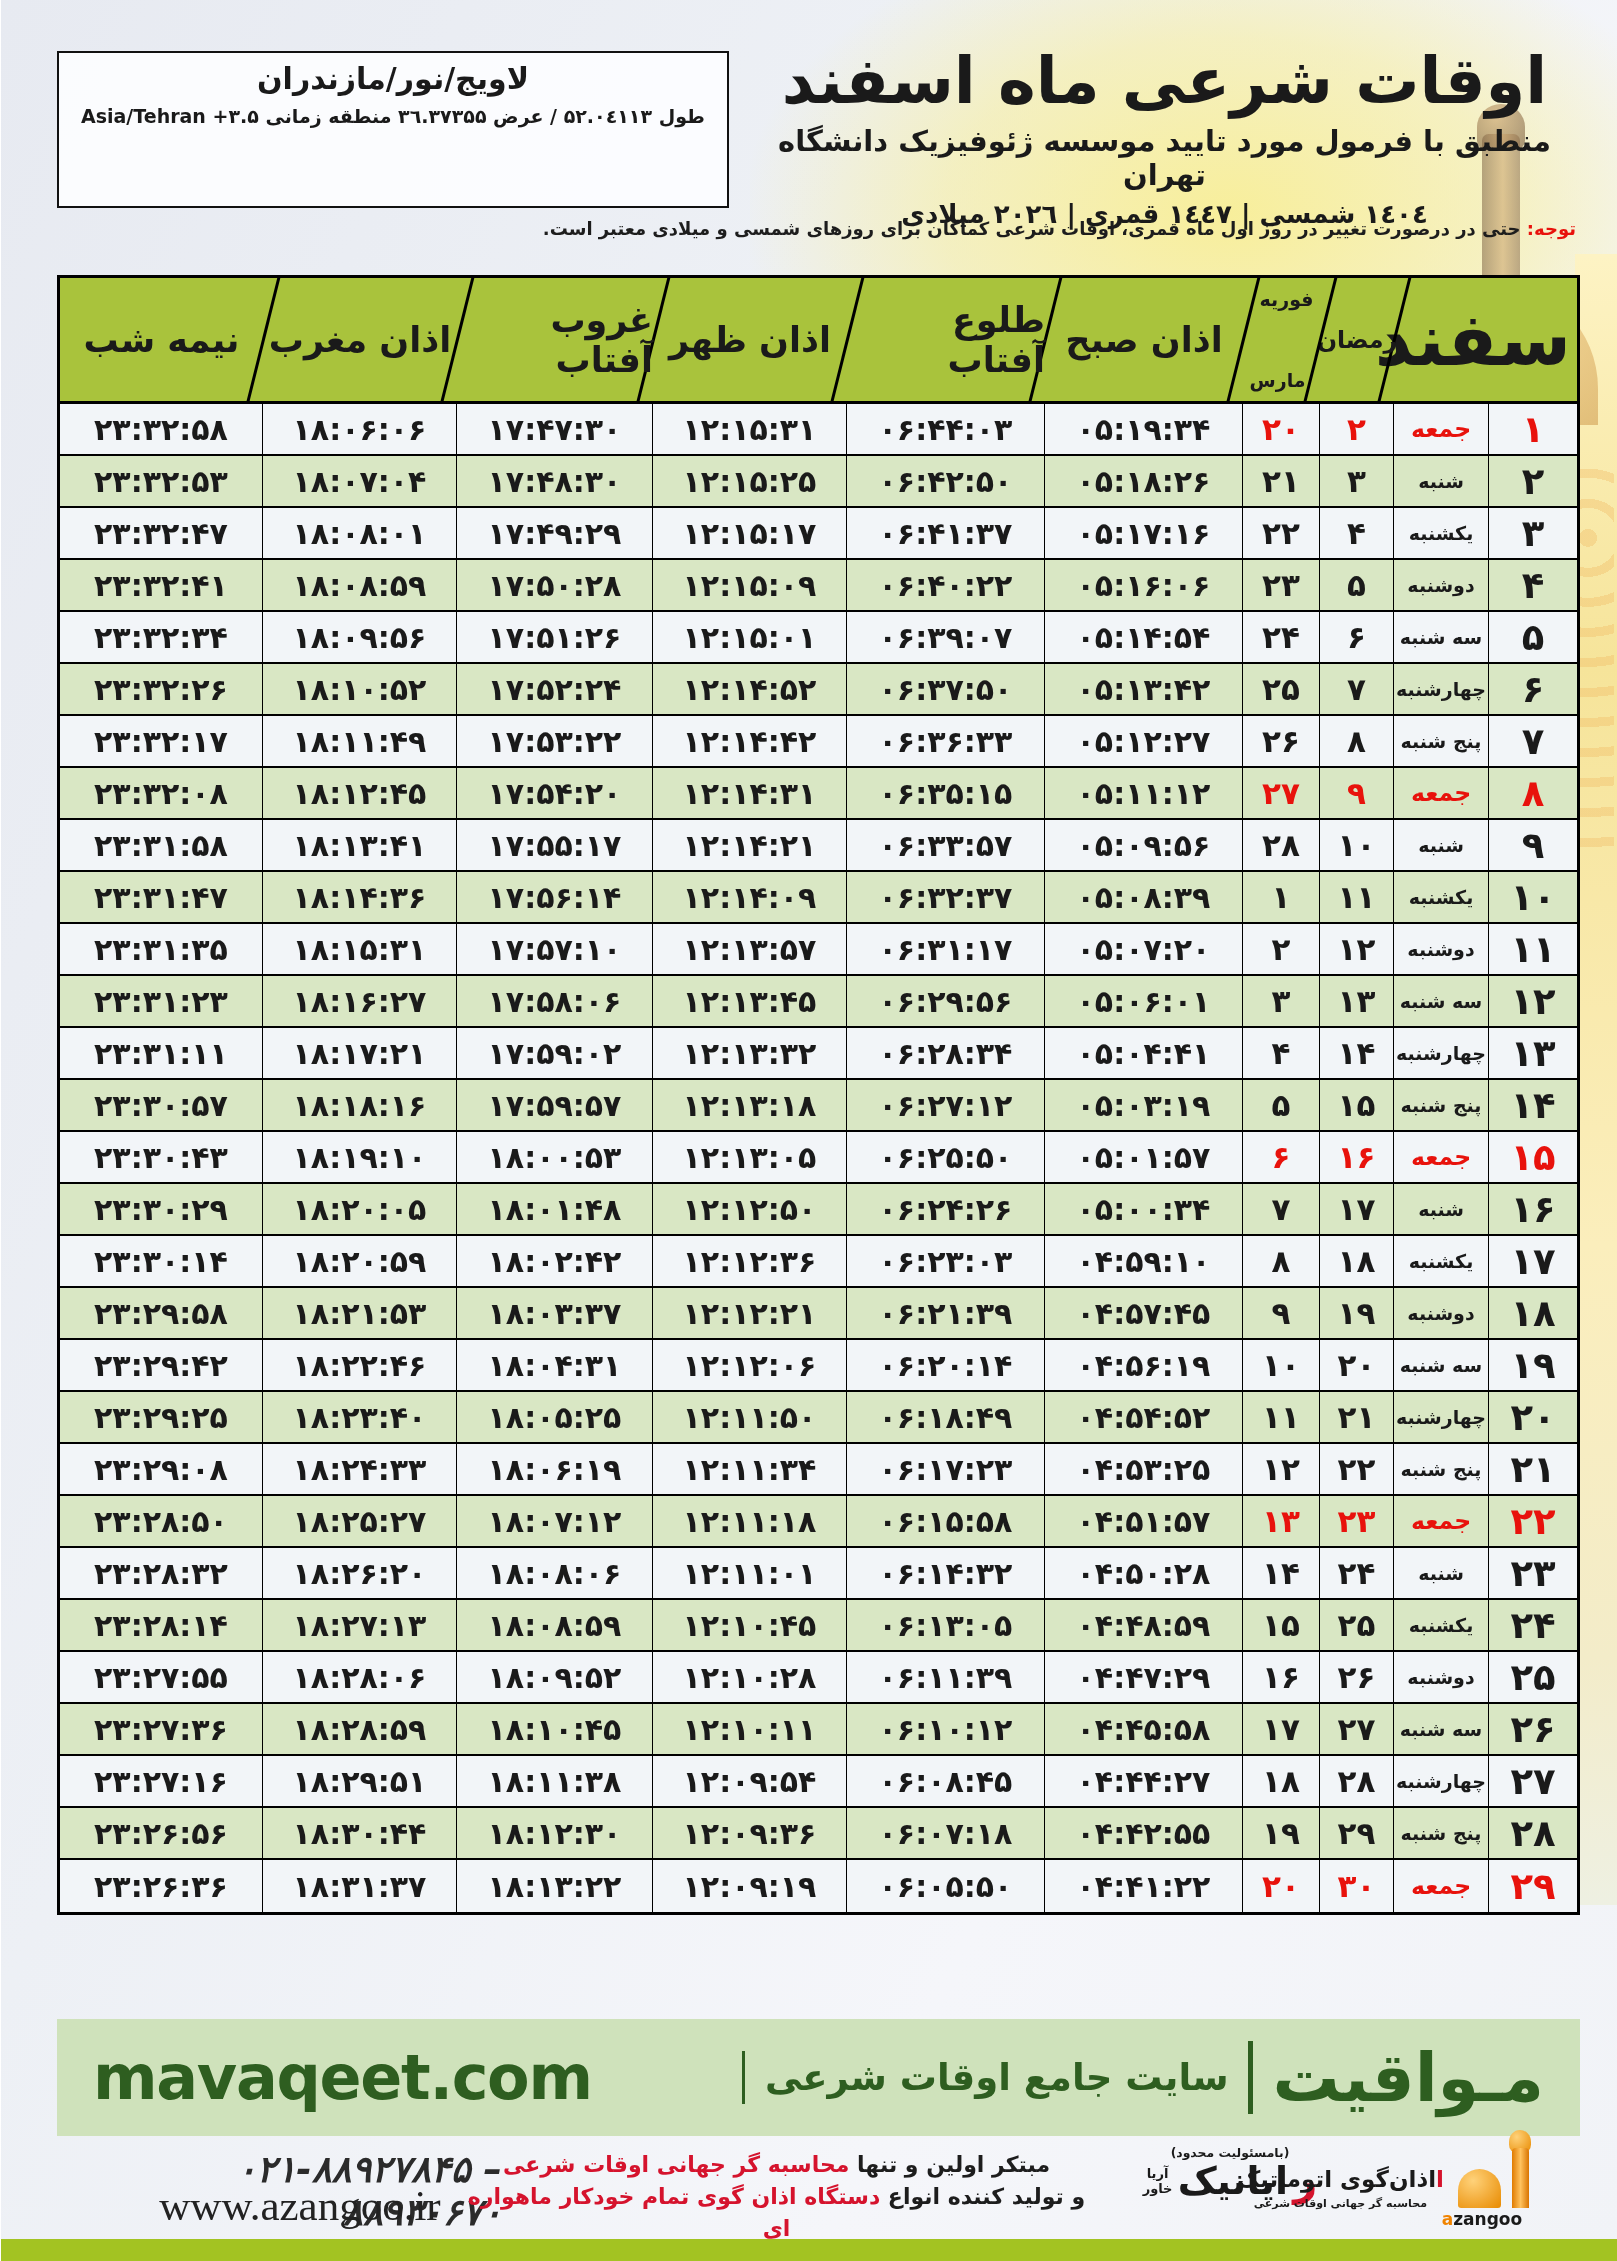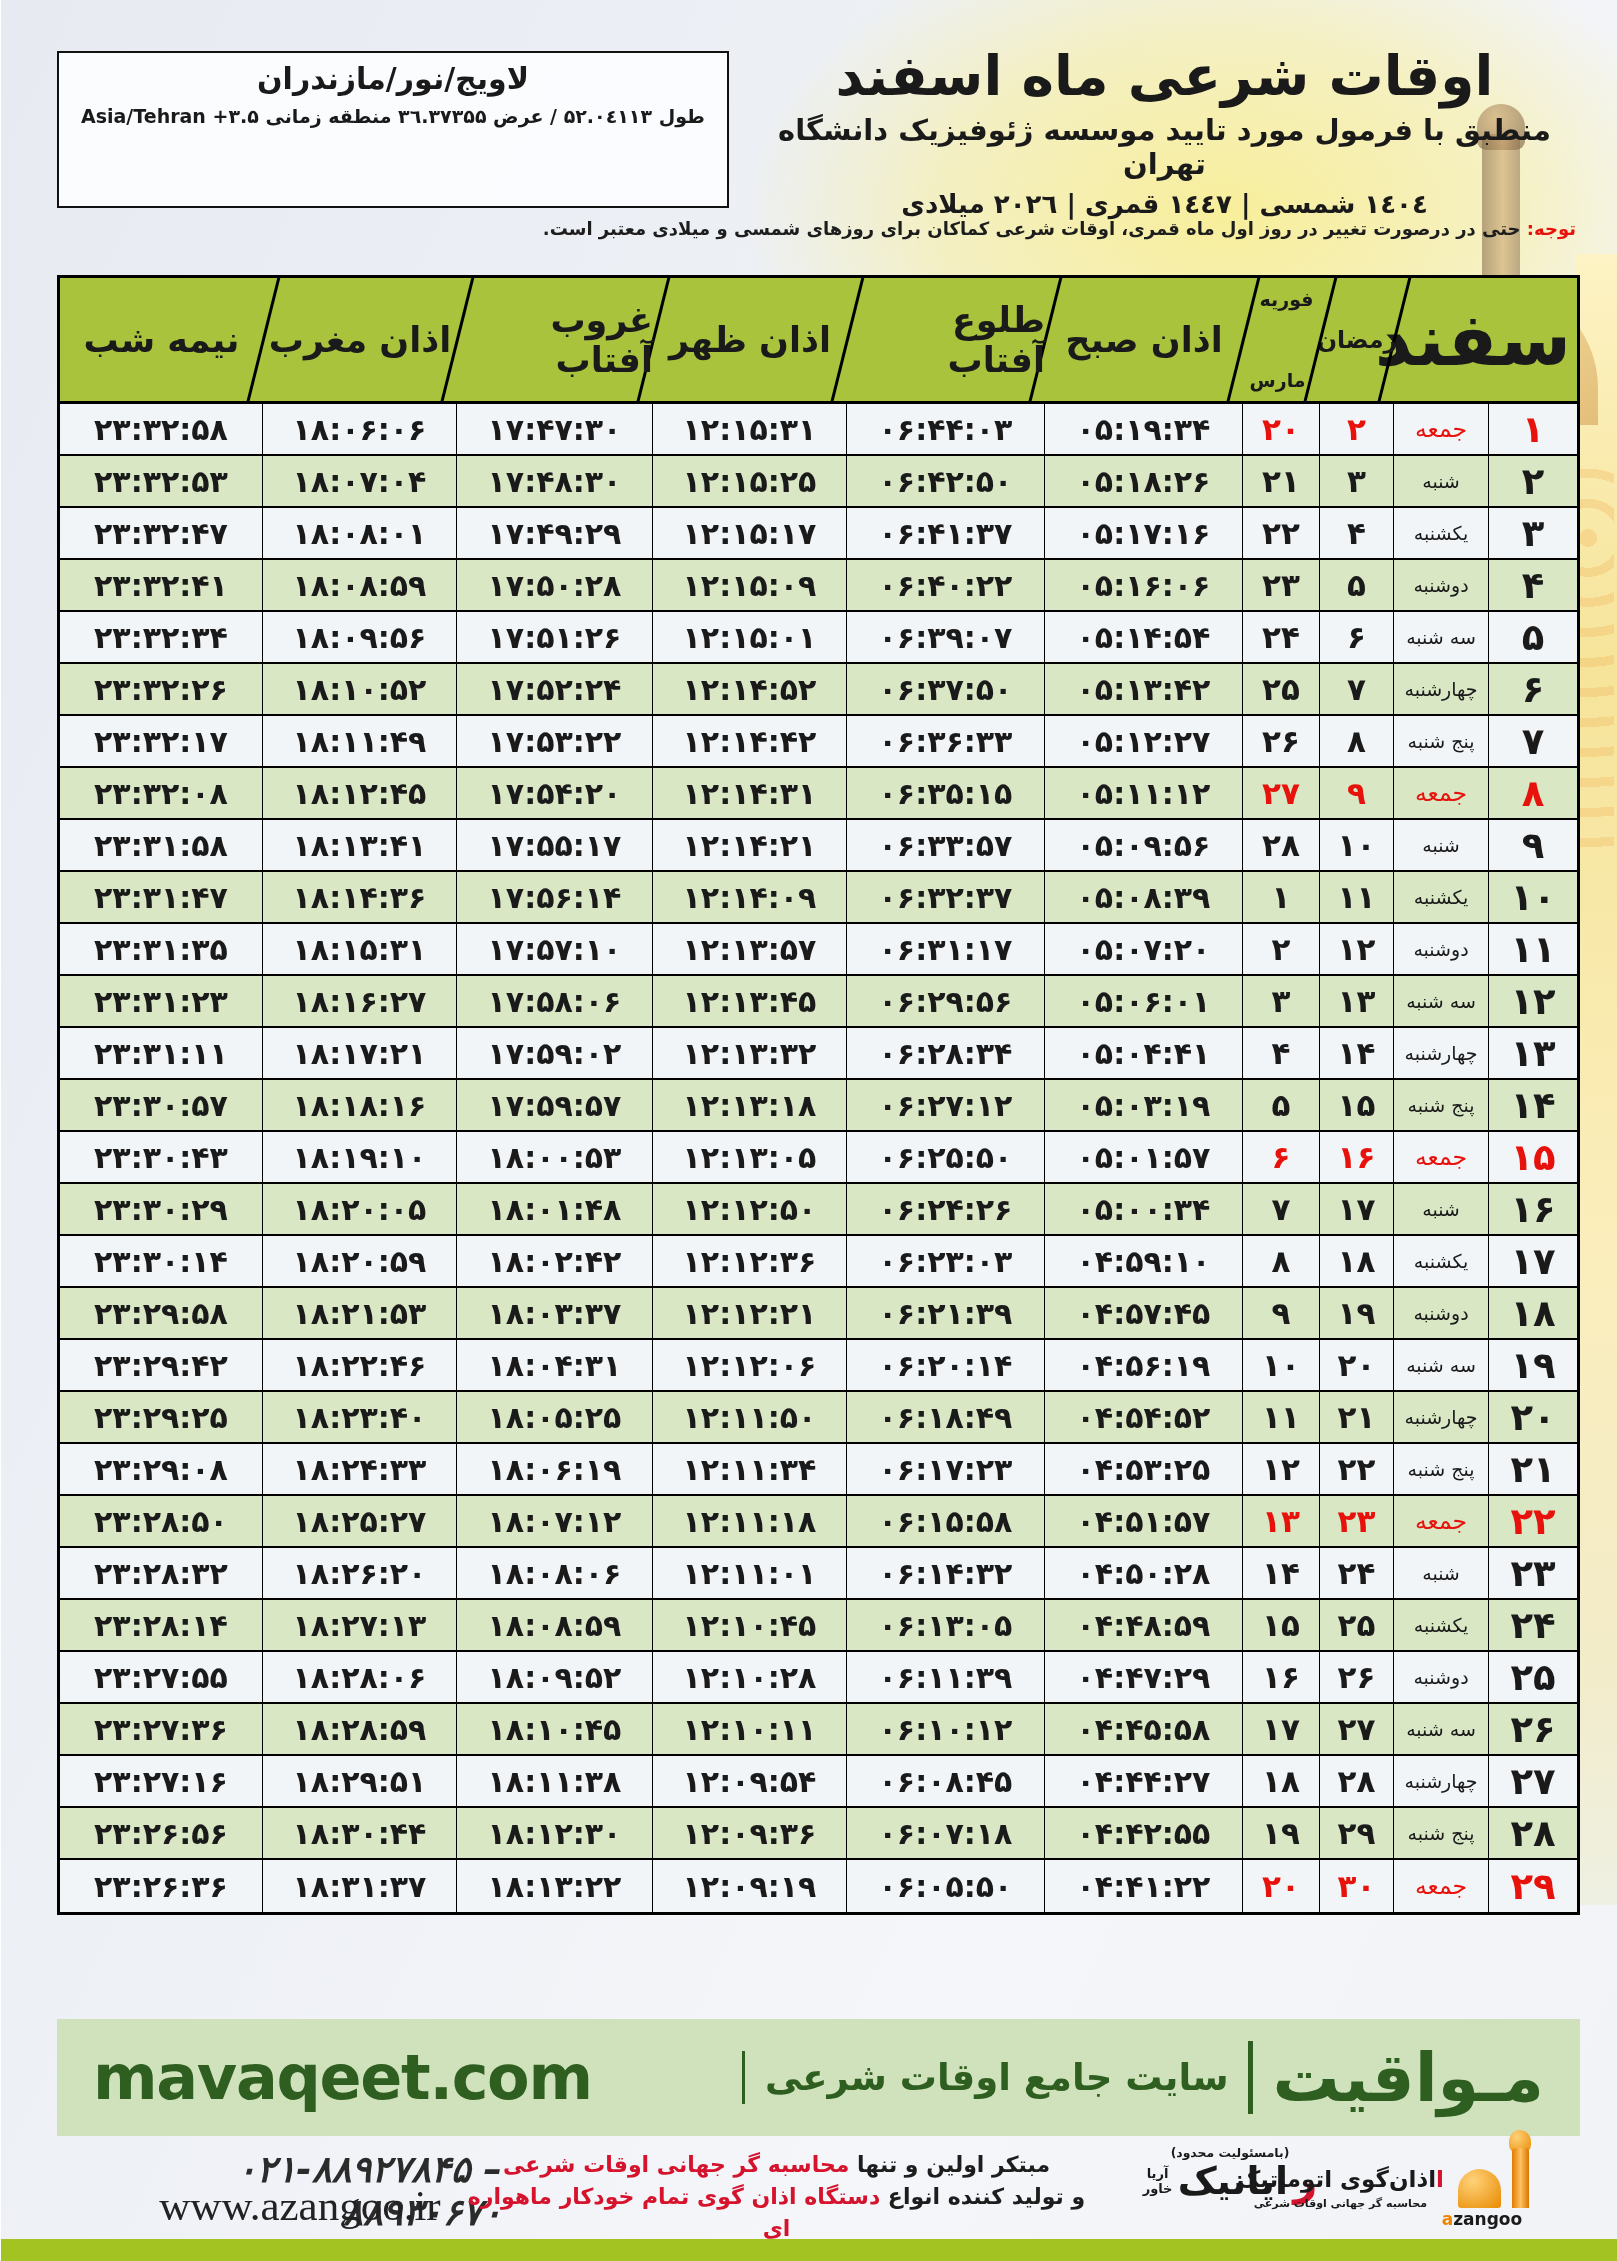--- a/index.html
+++ b/index.html
@@ -28,21 +28,21 @@
 
   
   .loc-box { position:absolute; left:57px; top:51px; width:672px; height:157px; z-index:2;
     background:rgba(252,253,255,.92); border:2.6px solid #111; text-align:center; padding-top:5.2px; }
   .loc-city { font-size:43px; font-weight:bold; line-height:1.1; }
   .loc-region { font-size:30px; font-weight:bold; margin-top:2.6px; }
   .loc-coords { font-size:19px; font-weight:bold; margin-top:9px; }
 
   
   .title-block { position:absolute; left:737px; top:43px; width:855px; z-index:2; text-align:center; }
-  .main-title { font-size:55px; font-weight:bold; line-height:1.2; letter-spacing:-0.7px; }
+  .main-title { font-size:64px; font-weight:bold; line-height:1.2; letter-spacing:-0.7px; }
   .sub-title { font-size:29px; font-weight:bold; margin-top:3.9px; }
   .dates-line { font-size:26px; font-weight:bold; margin-top:7.8px; }
 
   
   .note { position:absolute; left:55px; top:218px; width:1521px; z-index:2;
     text-align:right; font-size:18px; font-weight:bold; color:#1d1d1d; }
   .note .red { color:#e8120c; }
 
   
   .ptable { position:absolute; left:57px; top:275px; width:1523px; z-index:2;
@@ -62,21 +62,21 @@
   .th-febmar .mar { align-self:flex-end; }
 
   .trow { display:grid; grid-template-columns:var(--cols-body); height:52px;
     border-bottom:2.6px solid #000; }
   .trow:last-child { border-bottom:none; }
   .trow.odd  { background:#f2f5f8; }
   .trow.even { background:#d9e7c4; }
   .td { display:flex; align-items:center; justify-content:center; border-left:1.3px solid #000; overflow:hidden; }
   .td:last-child { border-left:none; }
   .c-day { font-size:37px; font-weight:bold; }
-  .c-weekday { font-size:19px; font-weight:normal;text-align:right; }
+  .c-weekday { font-size:19px; font-weight:bold;text-align:right; }
   .c-ram, .c-feb { font-size:31px; font-weight:bold; }
   .c-time { font-size:30px; font-weight:bold; direction:ltr; letter-spacing:0.7px; }
   .friday .c-day, .friday .c-weekday, .friday .c-ram, .friday .c-feb { color:#e8120c; }
   .friday .c-weekday { font-size:23.5px; }
 
   
   .band { position:absolute; left:57px; top:2019px; width:1523px; height:117px; z-index:2;
     background:#cfe2bb; color:#2e5e20; display:flex; align-items:center; padding:0 36px; gap:19.6px; }
   .band .brand { font-size:67px; font-weight:bold; }
   .band .vbar1 { width:4.6px; height:73px; background:#2e5e20; }

